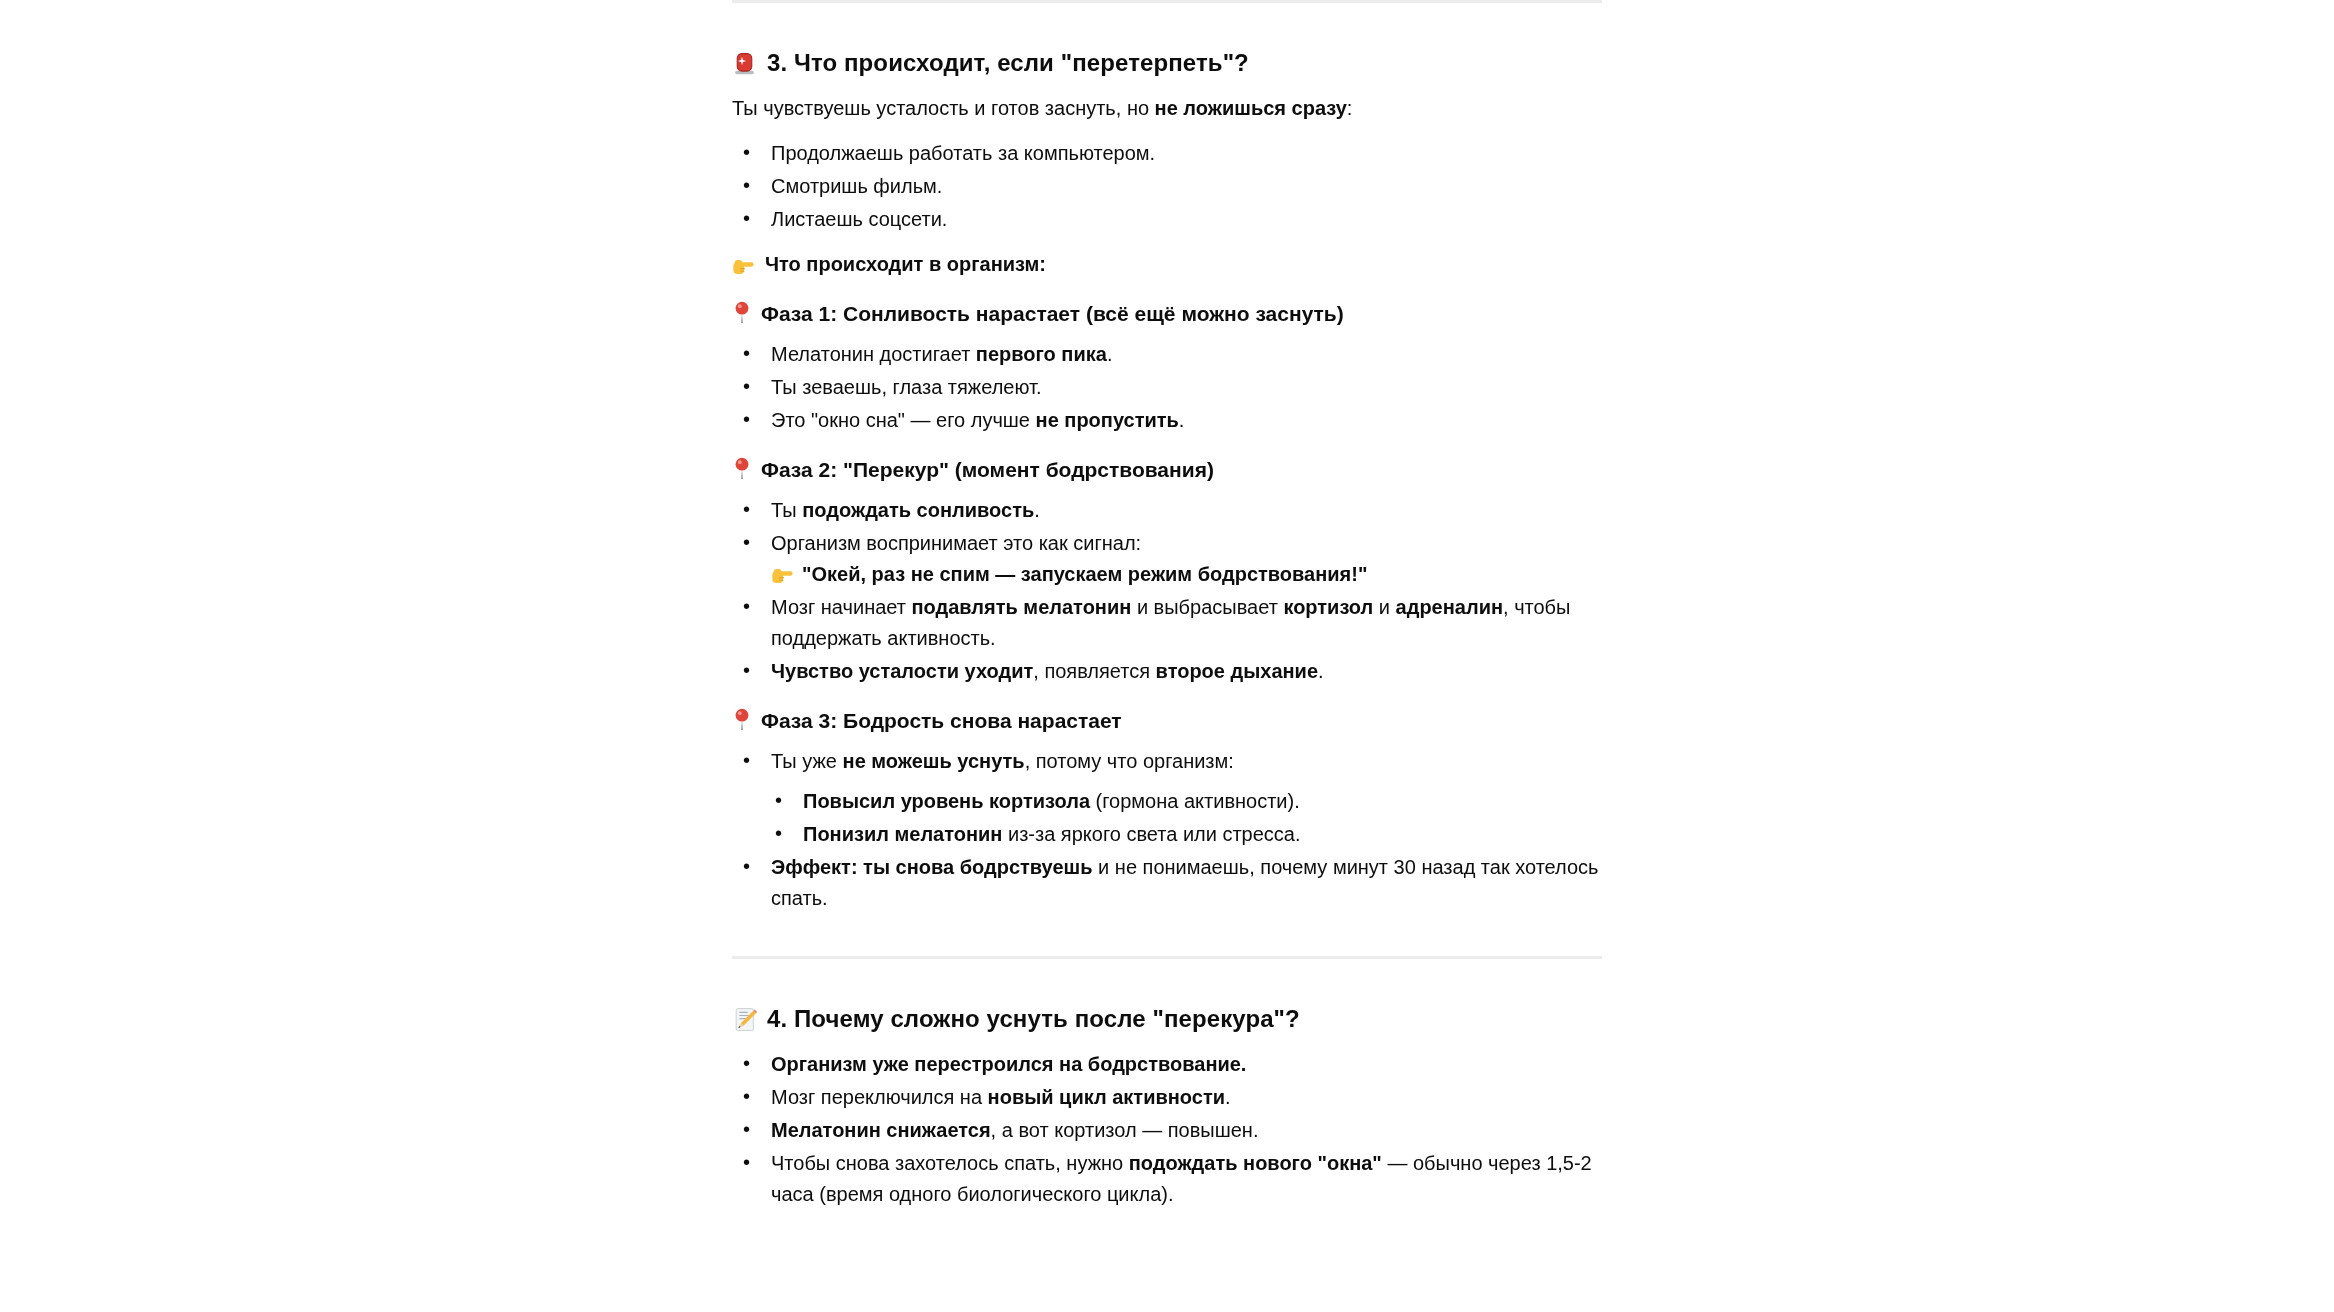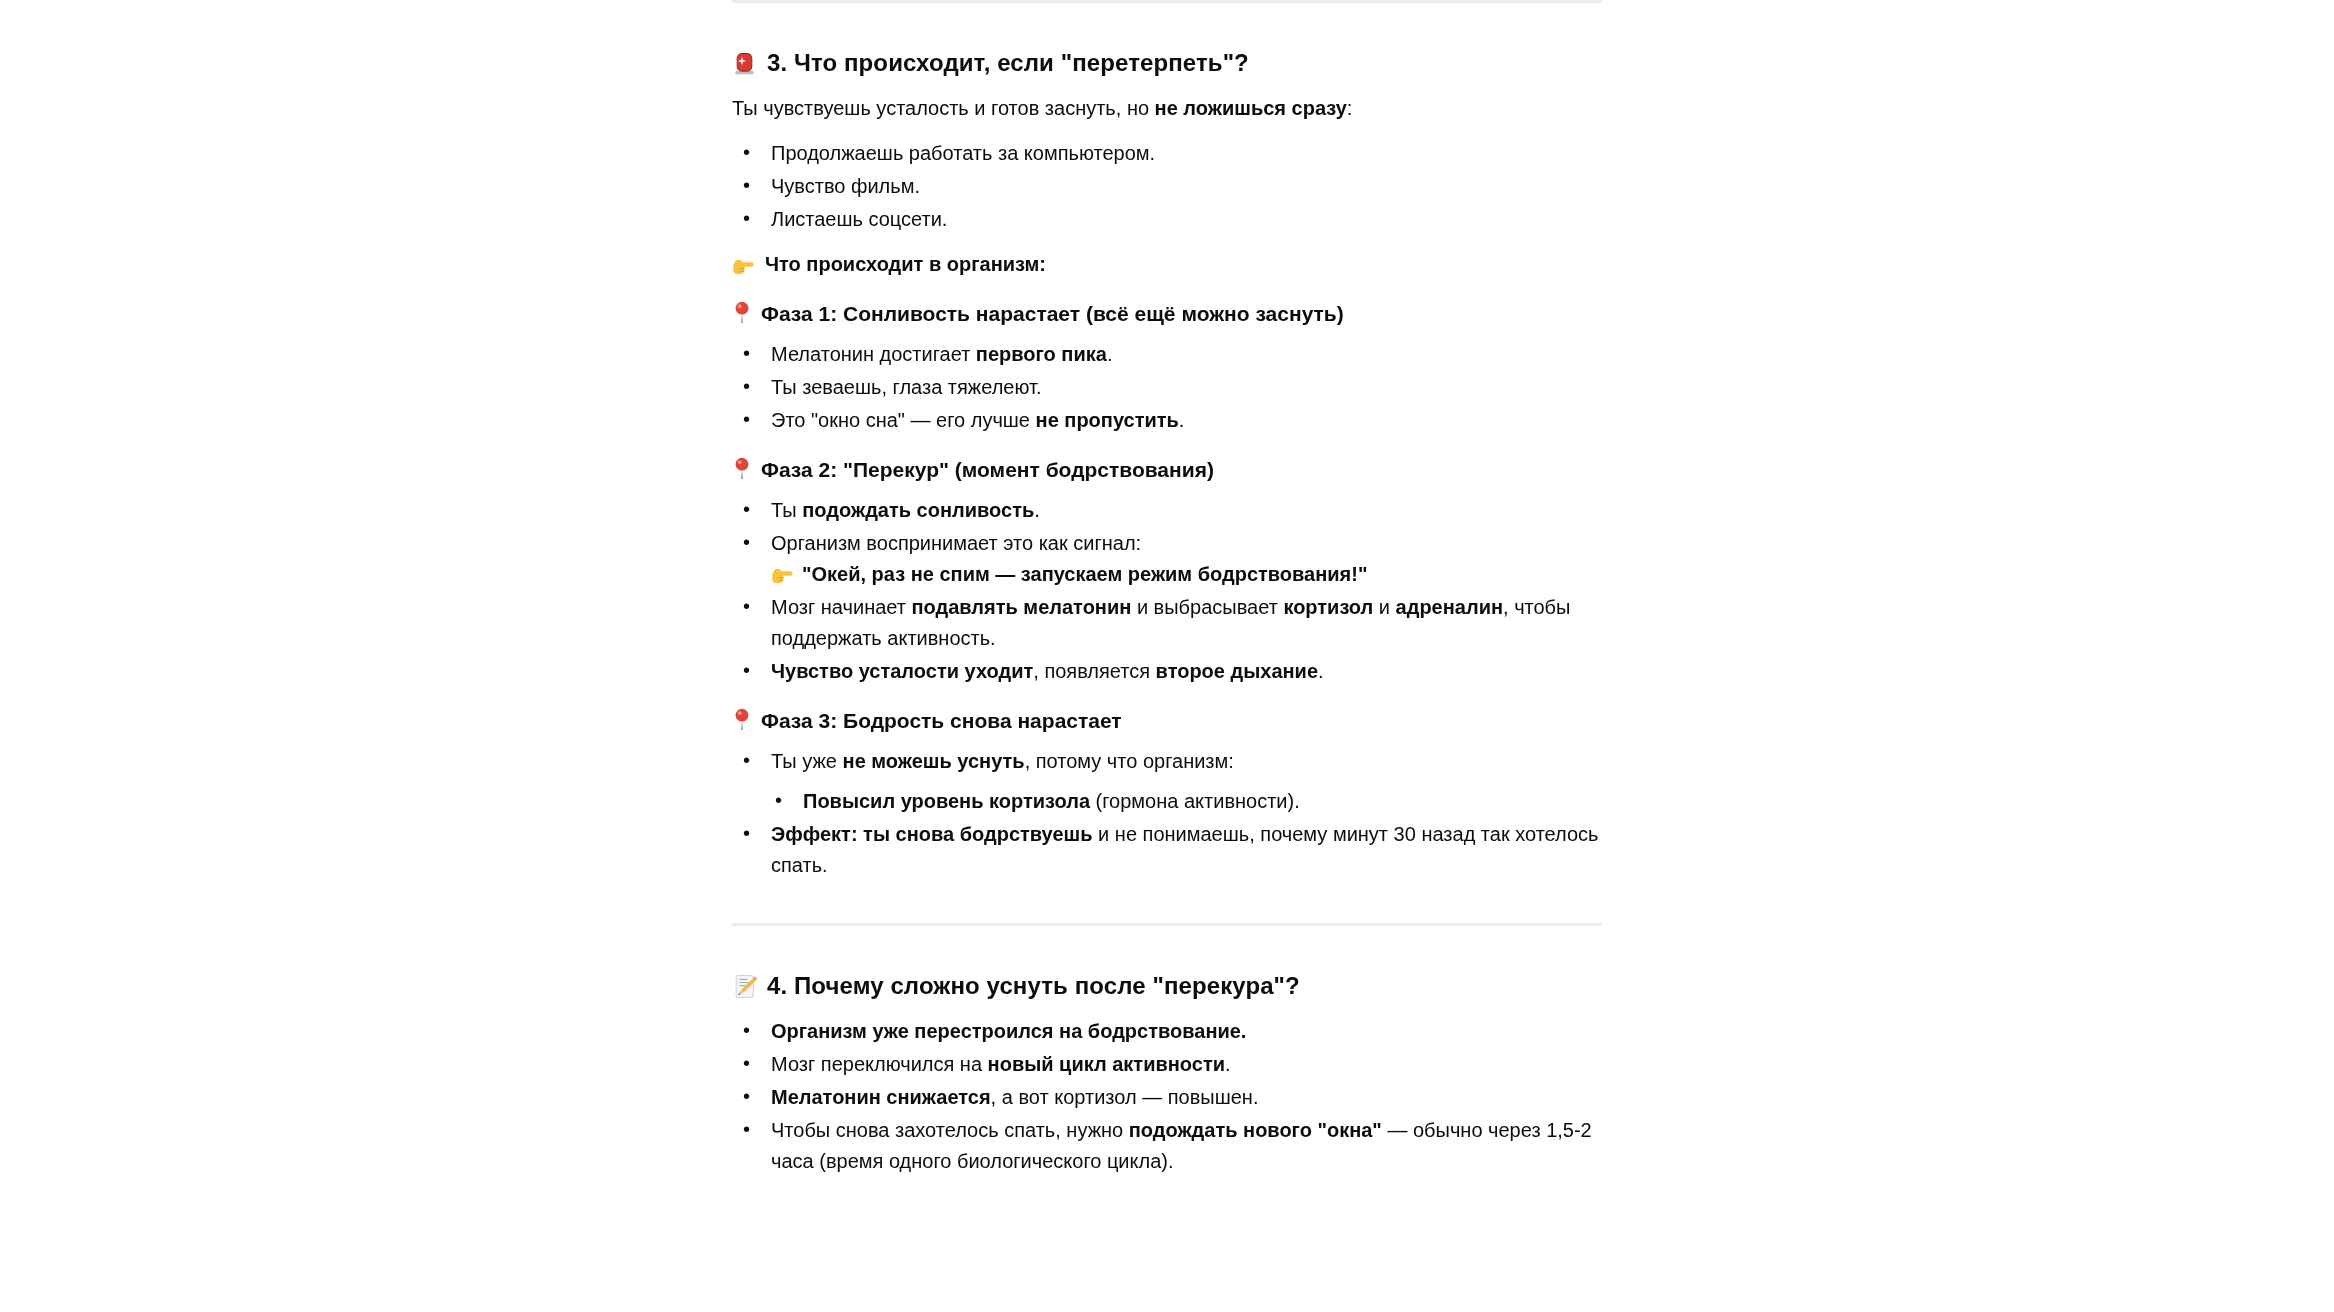--- a/index.html
+++ b/index.html
@@ -30,21 +30,21 @@
 <div class="doc" id="doc" data-name="document">
     <hr data-name="section-divider">
     <h3 data-name="section-heading"><span class="icon" data-name="siren-icon"><svg width="25" height="25" viewBox="0 0 24 24">
       <rect x="3" y="19" width="18" height="3.2" rx="1.6" fill="#b9bdc1"></rect>
       <rect x="5" y="2.5" width="14" height="16.8" rx="4.5" fill="#d93a31" stroke="#a5261f" stroke-width="1"></rect>
       <path d="M9.6 5.6 L10.5 8.7 L13.6 9.6 L10.5 10.5 L9.6 13.6 L8.7 10.5 L5.6 9.6 L8.7 8.7 Z" fill="#ffffff"></path>
     </svg></span><span data-name="heading-text"><span class="b" data-name="bold-text-run">3. Что происходит, если "перетерпеть"?</span></span></h3>
     <p data-name="paragraph"><span data-name="text-run">Ты чувствуешь усталость и готов заснуть, но </span><span class="b" data-name="bold-text-run">не ложишься сразу</span><span data-name="text-run">:</span></p>
     <ul data-name="bullet-list">
       <li data-name="list-item"><span data-name="text-run">Продолжаешь работать за компьютером.</span></li>
-      <li data-name="list-item"><span data-name="text-run">Чувство фильм.</span></li>
+      <li data-name="list-item"><span data-name="text-run">Смотришь фильм.</span></li>
       <li data-name="list-item"><span data-name="text-run">Листаешь соцсети.</span></li>
     </ul>
     <p data-name="paragraph"><span class="icon" data-name="point-right-icon"><svg width="23" height="20" viewBox="0 0 26 22">
       <rect x="3.2" y="4.2" width="8.5" height="6.5" rx="3.2" fill="#f9c23c"></rect>
       <rect x="1.5" y="6.8" width="12.2" height="13.2" rx="4.6" fill="#f9c23c"></rect>
       <rect x="8" y="6.8" width="16.4" height="5" rx="2.5" fill="#f9c23c"></rect>
       <path d="M9.8 14 h4.2 M9.8 17 h3.6" stroke="#e3a325" stroke-width="1.2" fill="none" stroke-linecap="round"></path>
     </svg></span><span class="b" data-name="bold-text-run">Что происходит в организм:</span></p>
     <h4 data-name="phase-heading"><span class="icon" data-name="pushpin-icon"><svg width="20" height="23" viewBox="0 0 20 23">
       <path d="M10 12 L10.9 22 L9.1 22 Z" fill="#9097a0"></path>
@@ -73,20 +73,21 @@
       <li data-name="list-item"><span class="b" data-name="bold-text-run">Чувство усталости уходит</span><span data-name="text-run">, появляется </span><span class="b" data-name="bold-text-run">второе дыхание</span><span data-name="text-run">.</span></li>
     </ul>
     <h4 data-name="phase-heading"><span class="icon" data-name="pushpin-icon"><svg width="20" height="23" viewBox="0 0 20 23">
       <path d="M10 12 L10.9 22 L9.1 22 Z" fill="#9097a0"></path>
       <circle cx="10" cy="7.2" r="6.4" fill="#e0453a"></circle>
       <circle cx="7.8" cy="5.2" r="1.9" fill="#f09a92"></circle>
     </svg></span><span data-name="heading-text"><span class="b" data-name="bold-text-run">Фаза 3: Бодрость снова нарастает</span></span></h4>
     <ul data-name="bullet-list">
       <li data-name="list-item"><span data-name="text-run">Ты уже </span><span class="b" data-name="bold-text-run">не можешь уснуть</span><span data-name="text-run">, потому что организм:</span><ul data-name="nested-bullet-list">
           <li data-name="list-item"><span class="b" data-name="bold-text-run">Повысил уровень кортизола</span><span data-name="text-run"> (гормона активности).</span></li>
+          <li data-name="list-item"><span class="b" data-name="bold-text-run">Понизил мелатонин</span><span data-name="text-run"> из-за яркого света или стресса.</span></li>
         </ul></li>
       <li data-name="list-item"><span class="b" data-name="bold-text-run">Эффект: ты снова бодрствуешь</span><span data-name="text-run"> и не понимаешь, почему минут 30 назад так хотелось спать.</span></li>
     </ul>
     <hr data-name="section-divider">
     <h3 data-name="section-heading"><span class="icon" data-name="memo-icon"><svg width="25" height="25" viewBox="0 0 24 24">
       <rect x="4" y="1.5" width="16.5" height="21" rx="1.5" fill="#f4f5f6" stroke="#c9ced3" stroke-width="0.9"></rect>
       <path d="M7 5.2 h8 M7 8.2 h10 M7 11.2 h6" stroke="#aab2ba" stroke-width="1.1"></path>
       <polygon points="20.5,3.5 23,6 11,18 8.5,15.5" fill="#f6b73c"></polygon>
       <polygon points="20.5,3.5 23,6 24.2,4.8 21.7,2.3" fill="#e8837f"></polygon>
       <polygon points="8.5,15.5 11,18 6,20.4" fill="#e9c9a2"></polygon>

